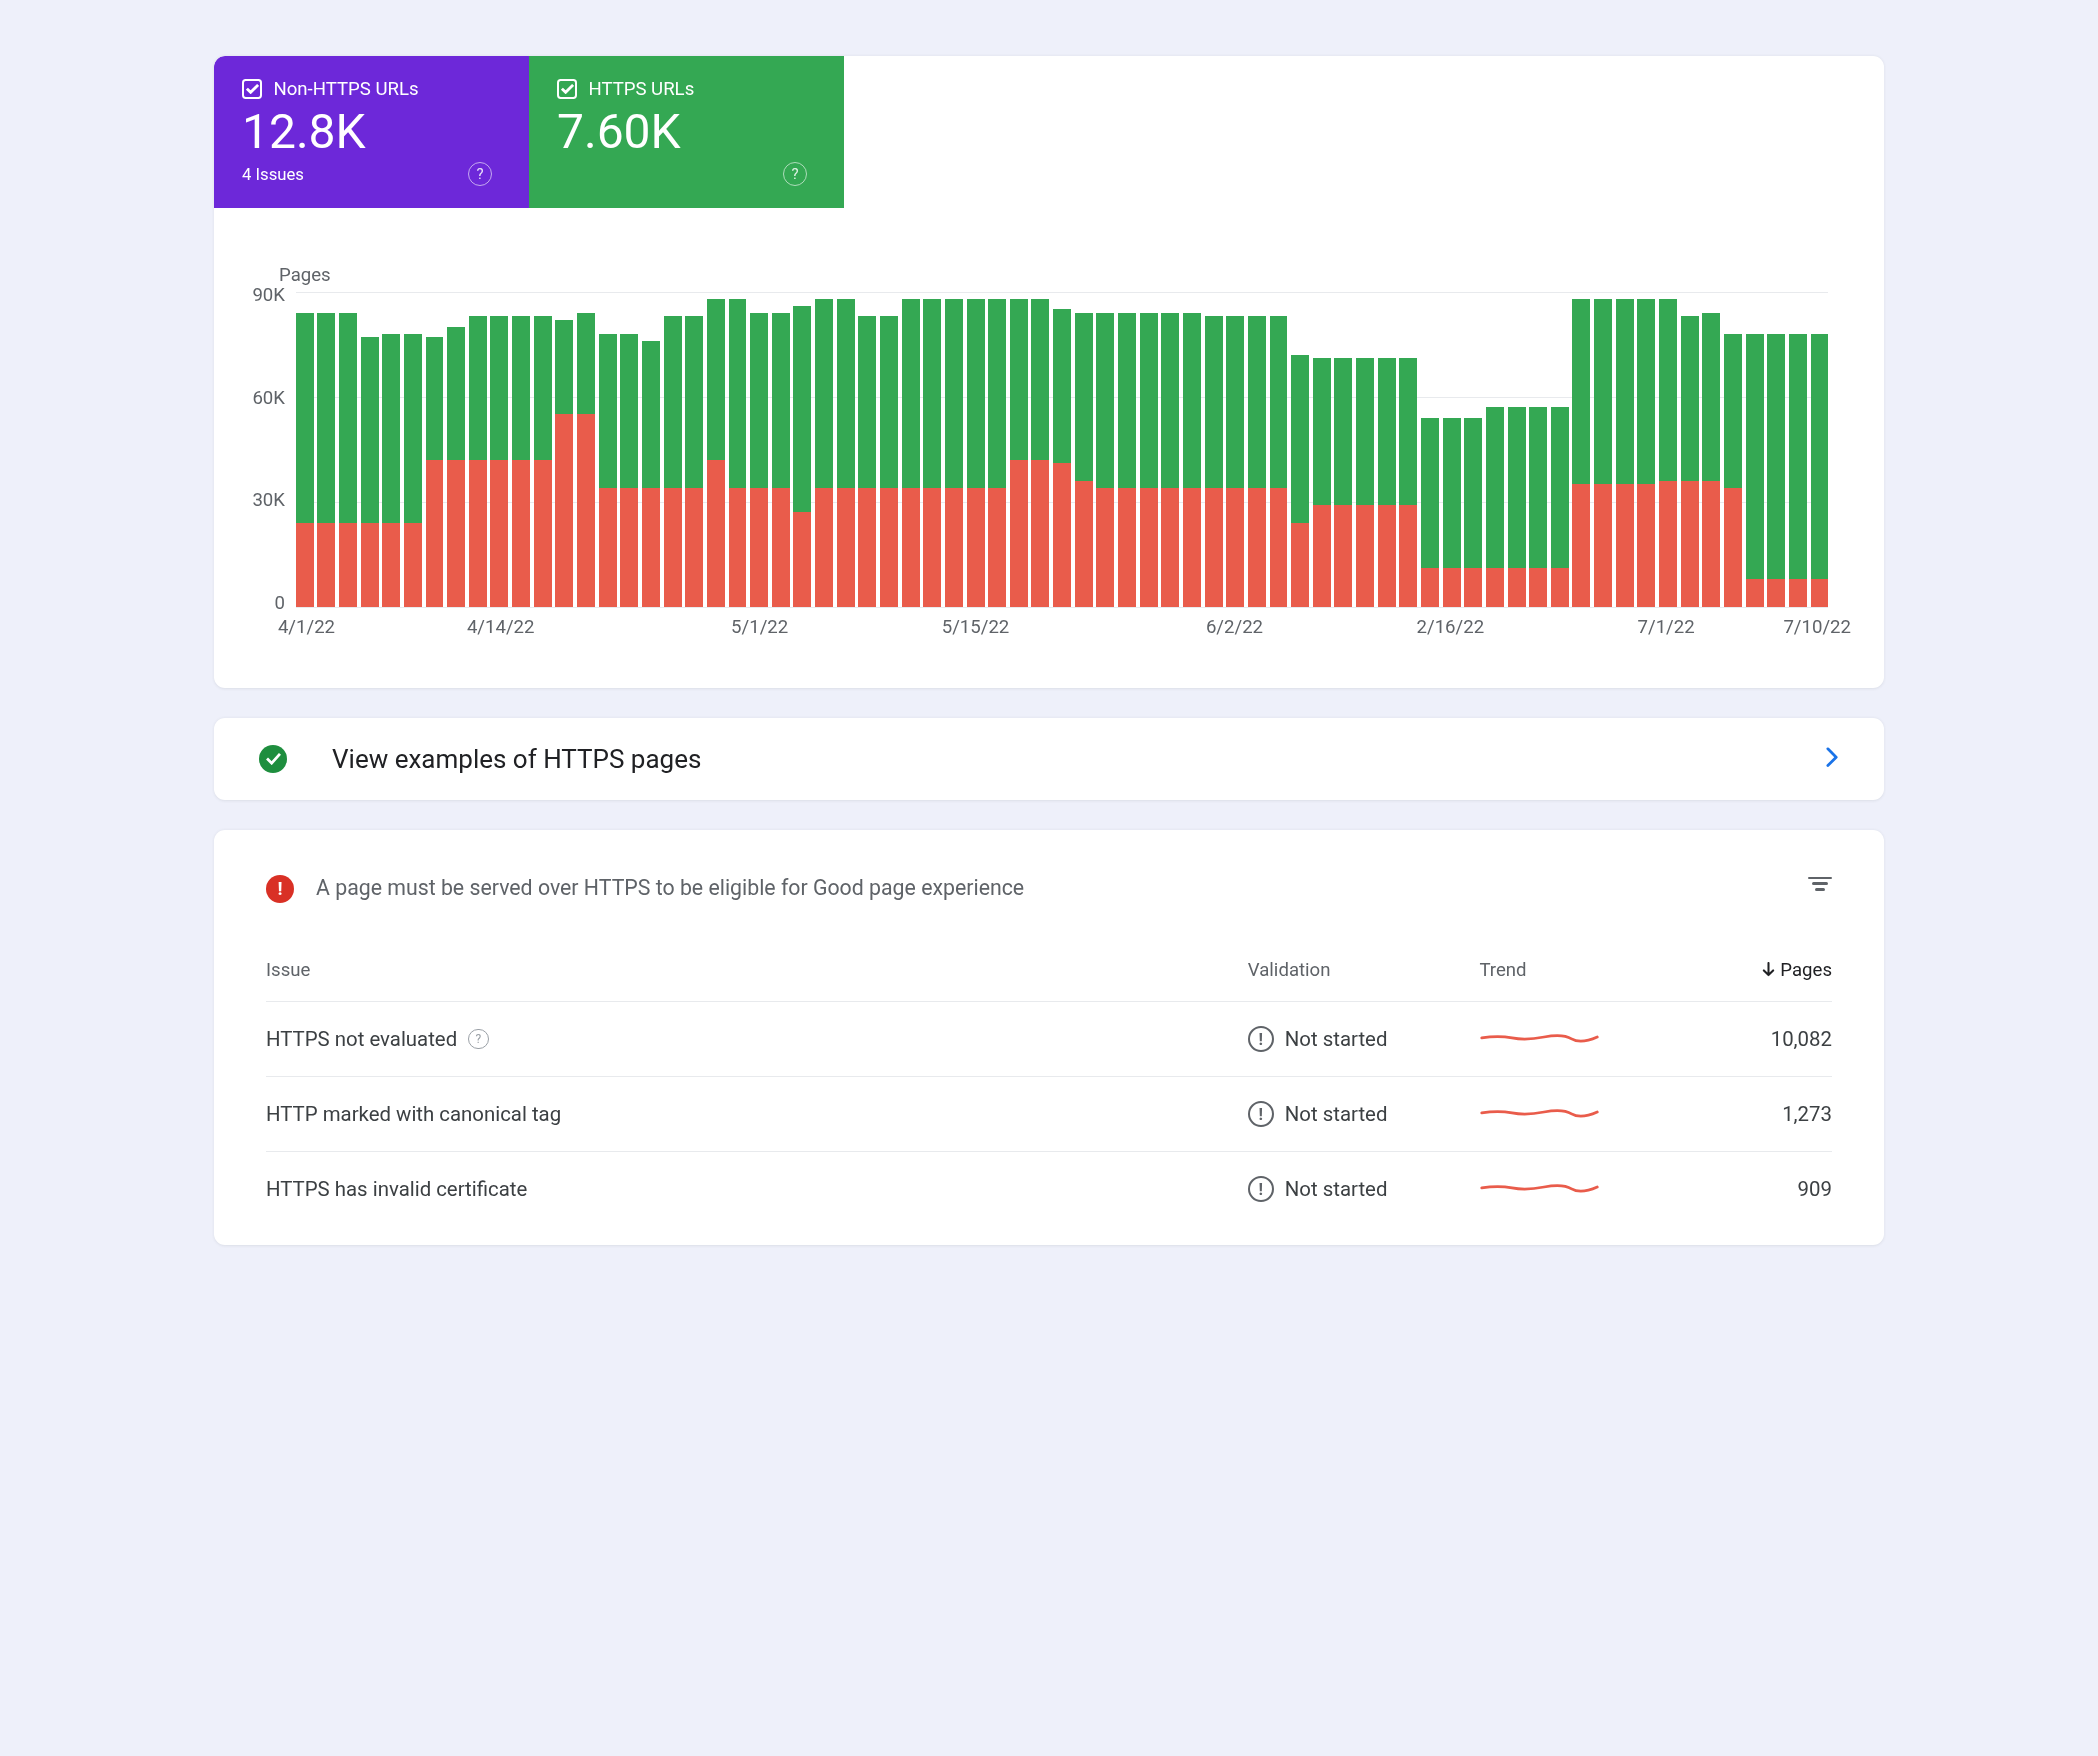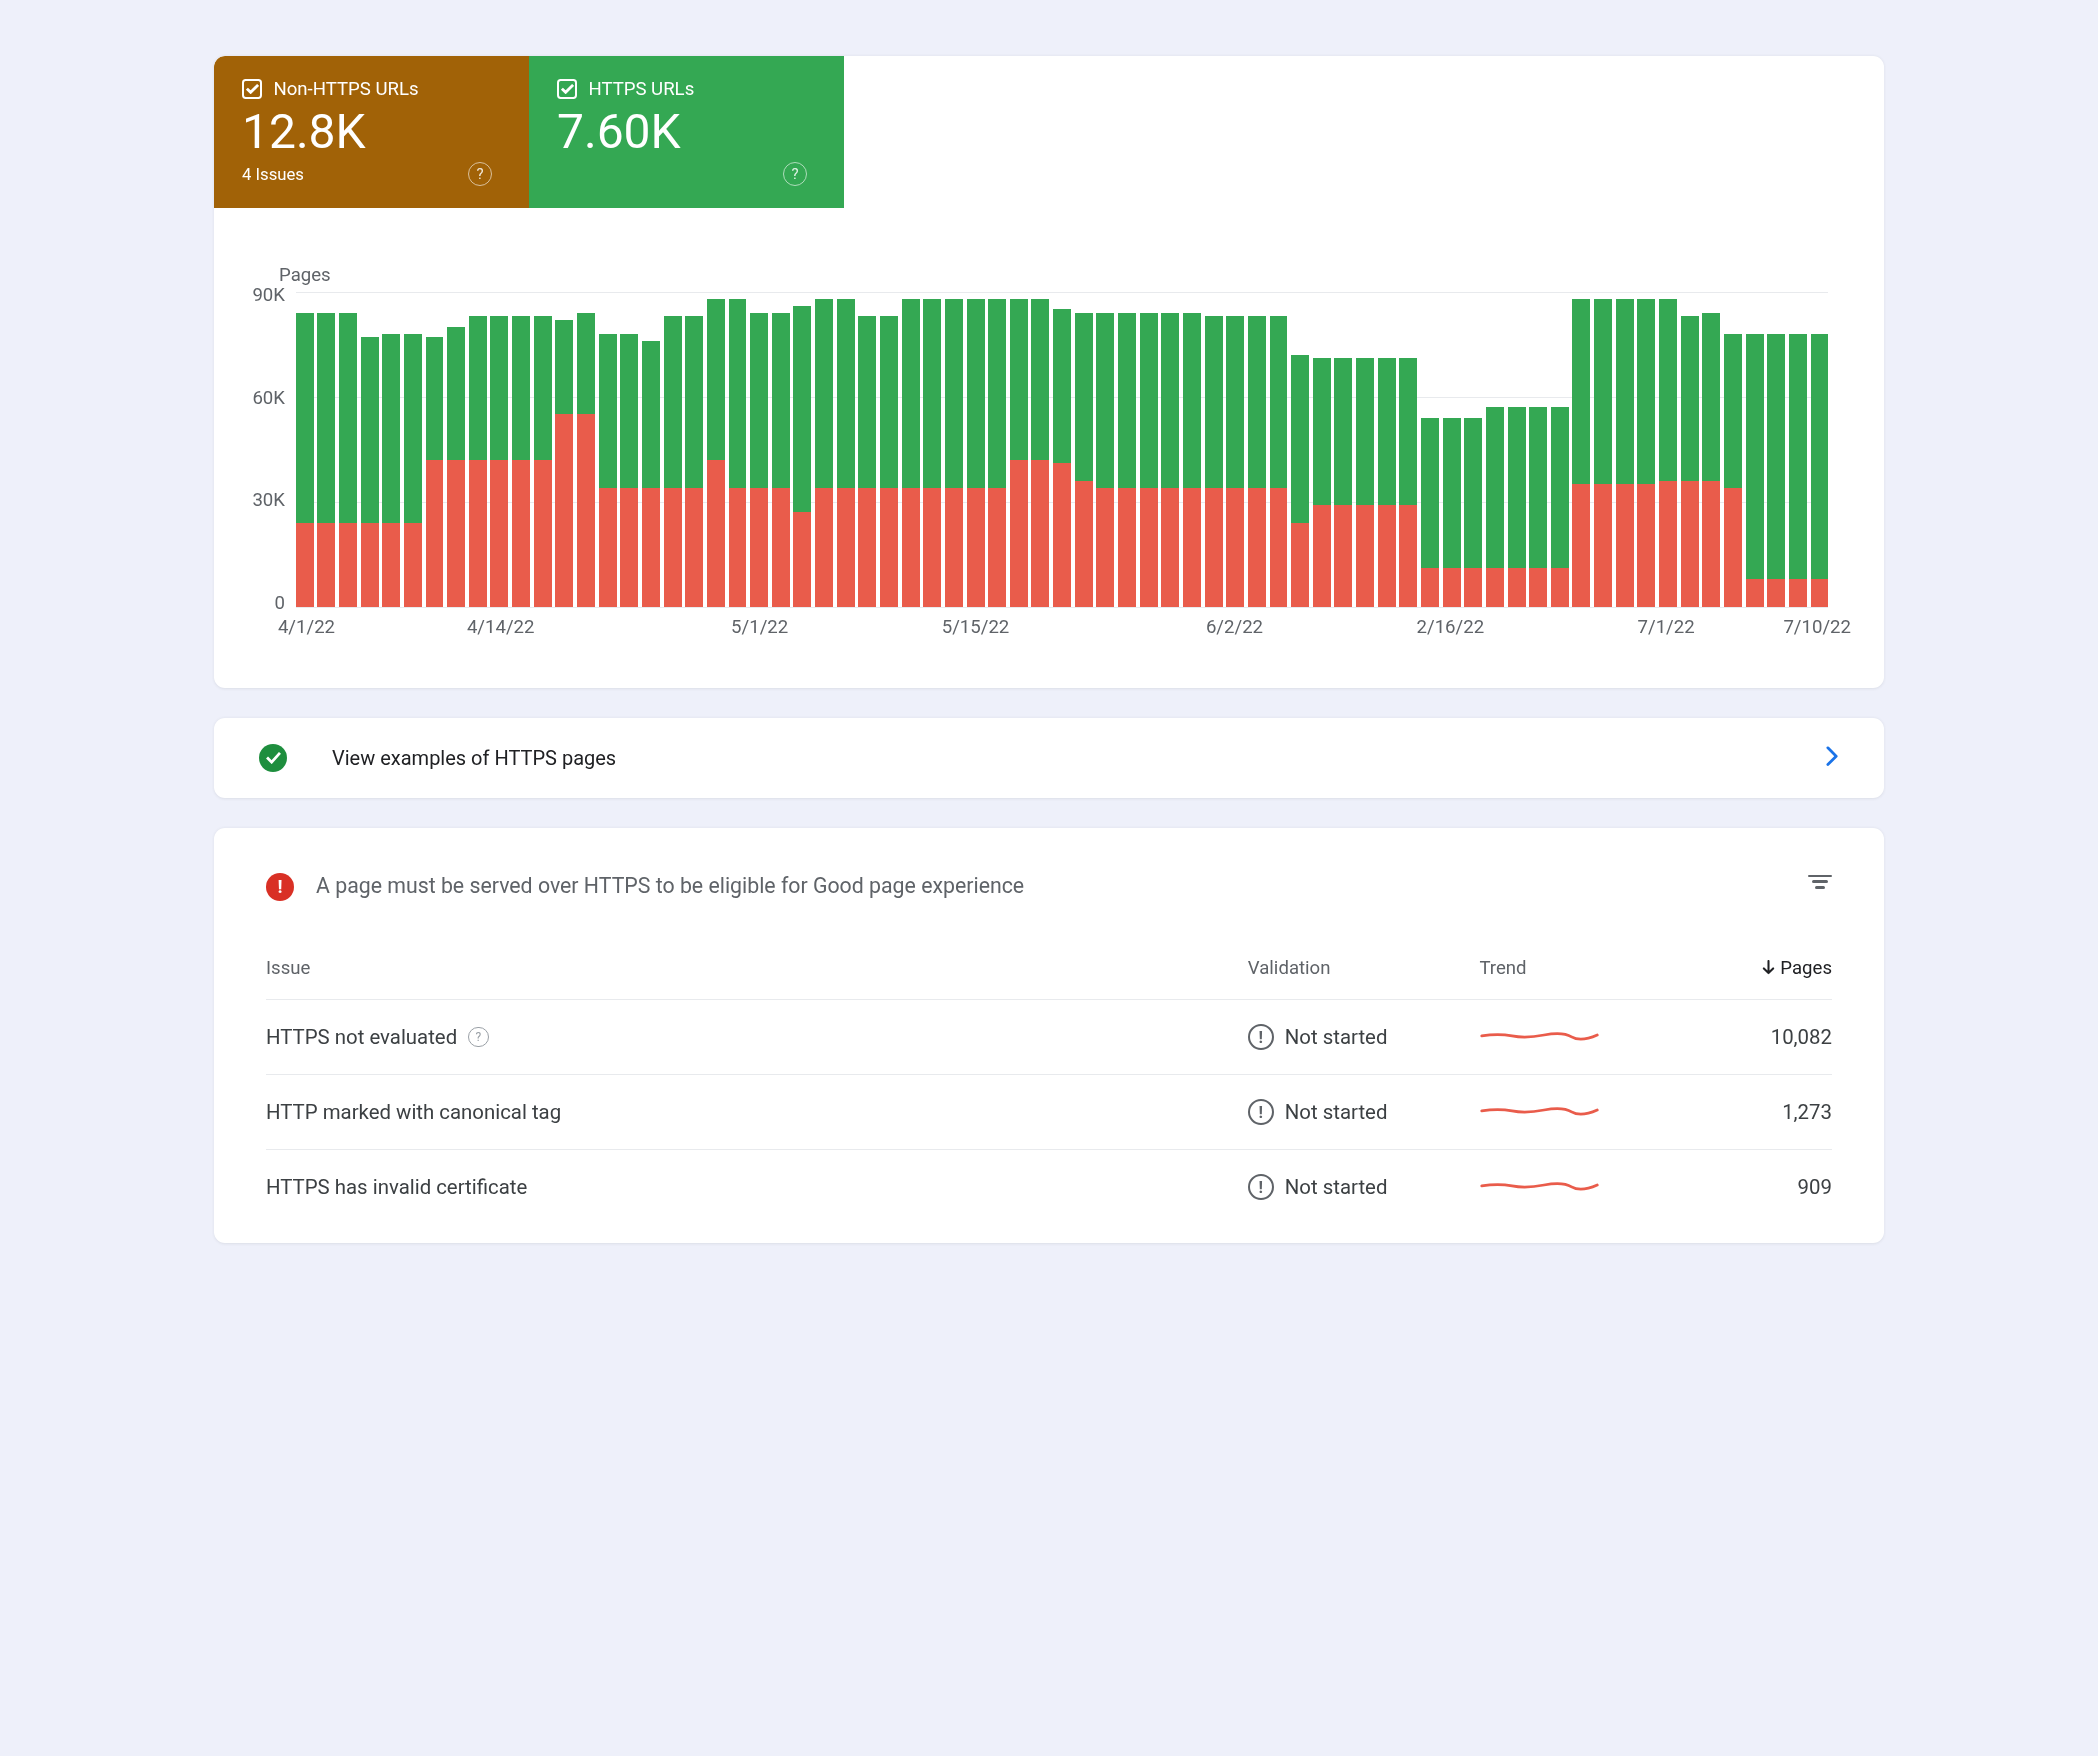--- a/index.html
+++ b/index.html
@@ -17,42 +17,42 @@
       margin: 0 auto 30px;
     }
     .chart-card { padding: 0 0 37px 0; overflow: hidden; }
     .tabs-row { display: flex; }
     .tab {
       padding: 22px 37px 22px 28px;
       min-width: 315px;
       position: relative;
       color: #fff;
     }
-    .tab.red { background: #a16207; border-radius: 11px 0 0 0; }
+    .tab.red { background: #6d28d9; border-radius: 11px 0 0 0; }
     .tab.green { background: #34a853; }
     .tab-header { display: flex; align-items: center; gap: 11px; font-size: 18.6px; margin-bottom: 5.6px; }
     .tab-check { width: 20.4px; height: 20.4px; border: 2.3px solid #fff; border-radius: 3.7px; display:inline-flex; align-items:center; justify-content:center; }
     .tab-value { font-size: 48px; font-weight: 400; line-height: 1.1; }
     .tab-footer { display:flex; align-items:center; justify-content:space-between; margin-top: 3.7px; font-size: 16.7px; }
     .help-circle { width:24px; height:24px; border:1.9px solid rgba(255,255,255,0.7); border-radius:50%; display:inline-flex; align-items:center; justify-content:center; font-size:15px; opacity:0.85; }
     .chart-wrap { padding: 56px 56px 9.3px 65px; }
     .axis-label { color:#5f6368; font-size:18.6px; }
     .chart-area { position:relative; height:315px; margin-top:5.6px; }
     .y-ticks { position:absolute; left:-50px; top:-7.4px; bottom:-7.4px; width:56px; display:flex; flex-direction:column; justify-content:space-between; text-align:right; color:#5f6368; font-size:18.6px; }
     .bars-container { position:absolute; left:16.7px; right:0; top:0; bottom:0; display:flex; align-items:flex-end; gap:3.7px; }
     .gridline { position:absolute; left:16.7px; right:0; border-top:0.9px solid #e8eaed; }
     .bar-col { flex:1; min-width:0; height:100%; display:flex; flex-direction:column; justify-content:flex-end; }
     .bar-seg { width:100%; }
     .bar-seg.green { background:#34a853; }
     .bar-seg.red { background:#e95c4b; }
     .x-ticks { position:relative; margin-left:16.7px; margin-top:9.3px; height:26px; color:#5f6368; font-size:18.6px; }
     .x-tick { position:absolute; transform:translateX(-50%); white-space:nowrap; }
     .link-card { display:flex; align-items:center; padding:26px 45px; cursor:pointer; }
     .check-circle { width:28px; height:28px; border-radius:50%; background:#1e8e3e; display:inline-flex; align-items:center; justify-content:center; color:#fff; margin-right:45px; flex-shrink:0; }
-    .link-text { font-size:20px; color:#202124; flex:1; }
+    .link-text { font-size:26px; color:#202124; flex:1; }
     .chevron-right { color:#1a73e8; }
     .issues-card { padding: 37px 52px 18.6px; }
     .issues-header { display:flex; align-items:flex-start; gap:22px; }
     .alert-circle { width:28px; height:28px; border-radius:50%; background:#d93025; display:inline-flex; align-items:center; justify-content:center; color:#fff; flex-shrink:0; margin-top:7.4px; font-weight:700; font-size:18.6px; }
     .issues-title { font-size:35px; font-weight:400; color:#202124; }
     .issues-subtitle { font-size:21.3px; color:#5f6368; margin-top:7.4px; }
     .filter-icon { margin-left:auto; color:#5f6368; display:flex; flex-direction:column; gap:2.8px; align-items:center; padding-top:9.3px; cursor:pointer; }
     .filter-icon span { display:block; background:#5f6368; height:2.8px; border-radius:1.9px; }
     .table { margin-top:56px; }
     .thead, .trow { display:grid; grid-template-columns: 1fr 213px 186px 148px; align-items:center; gap:18.6px; }

